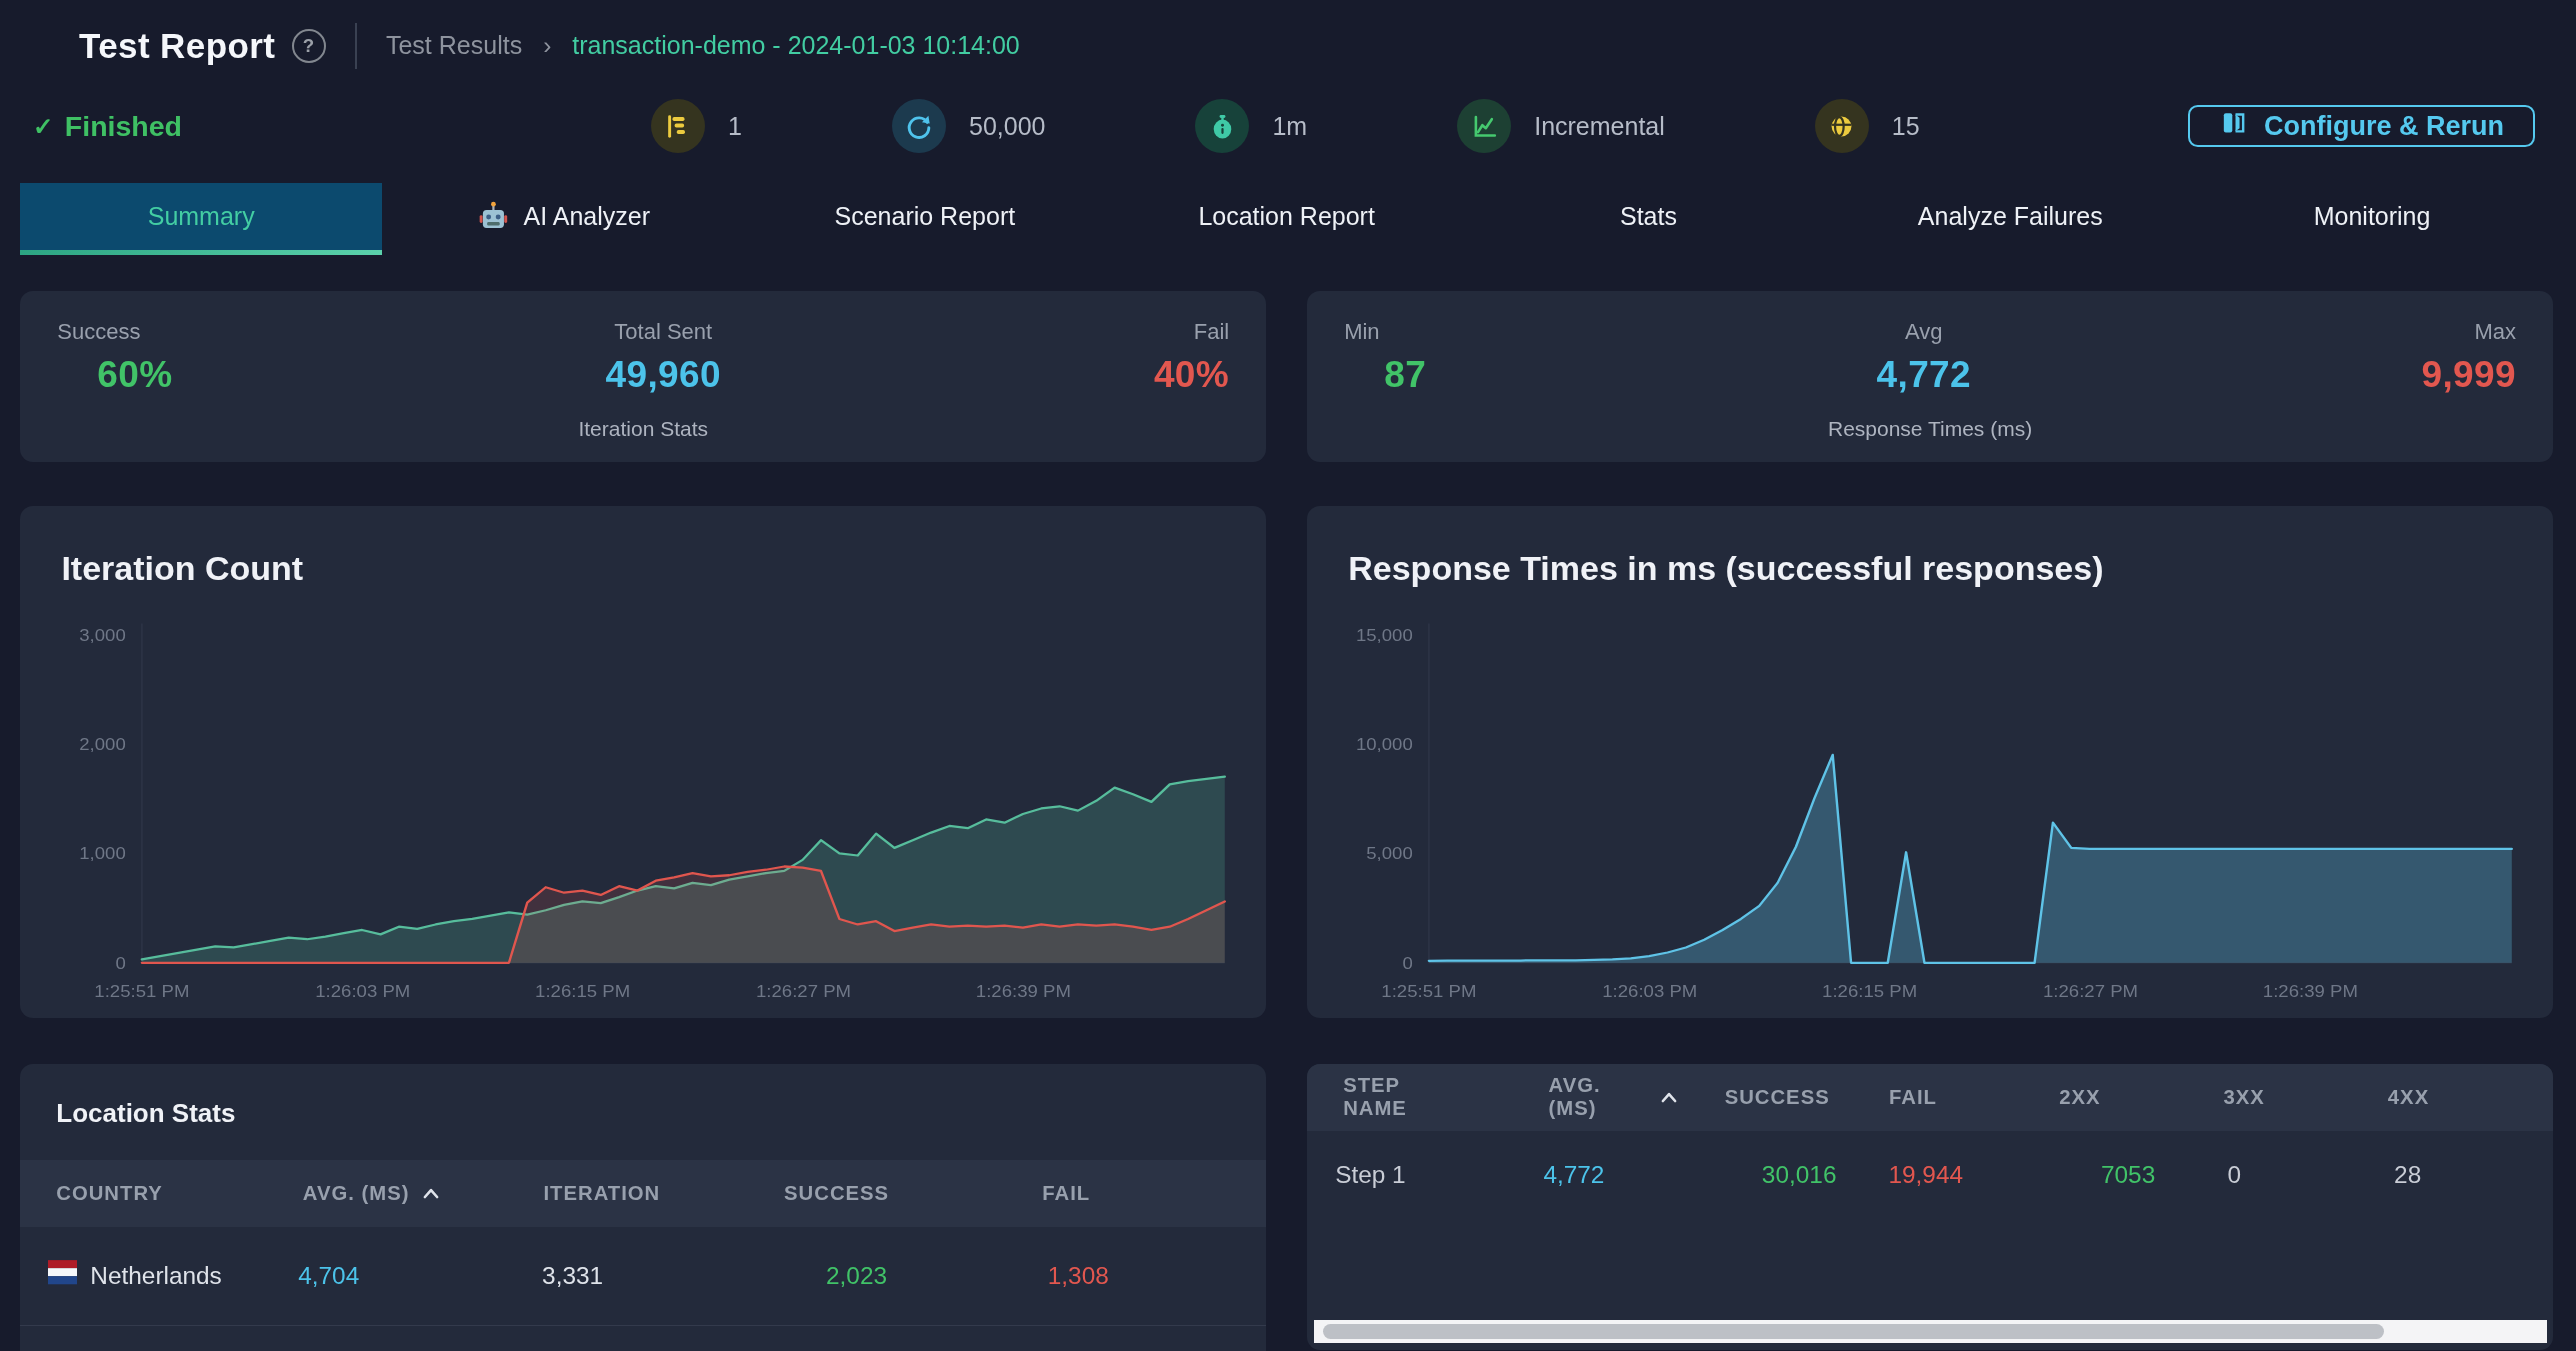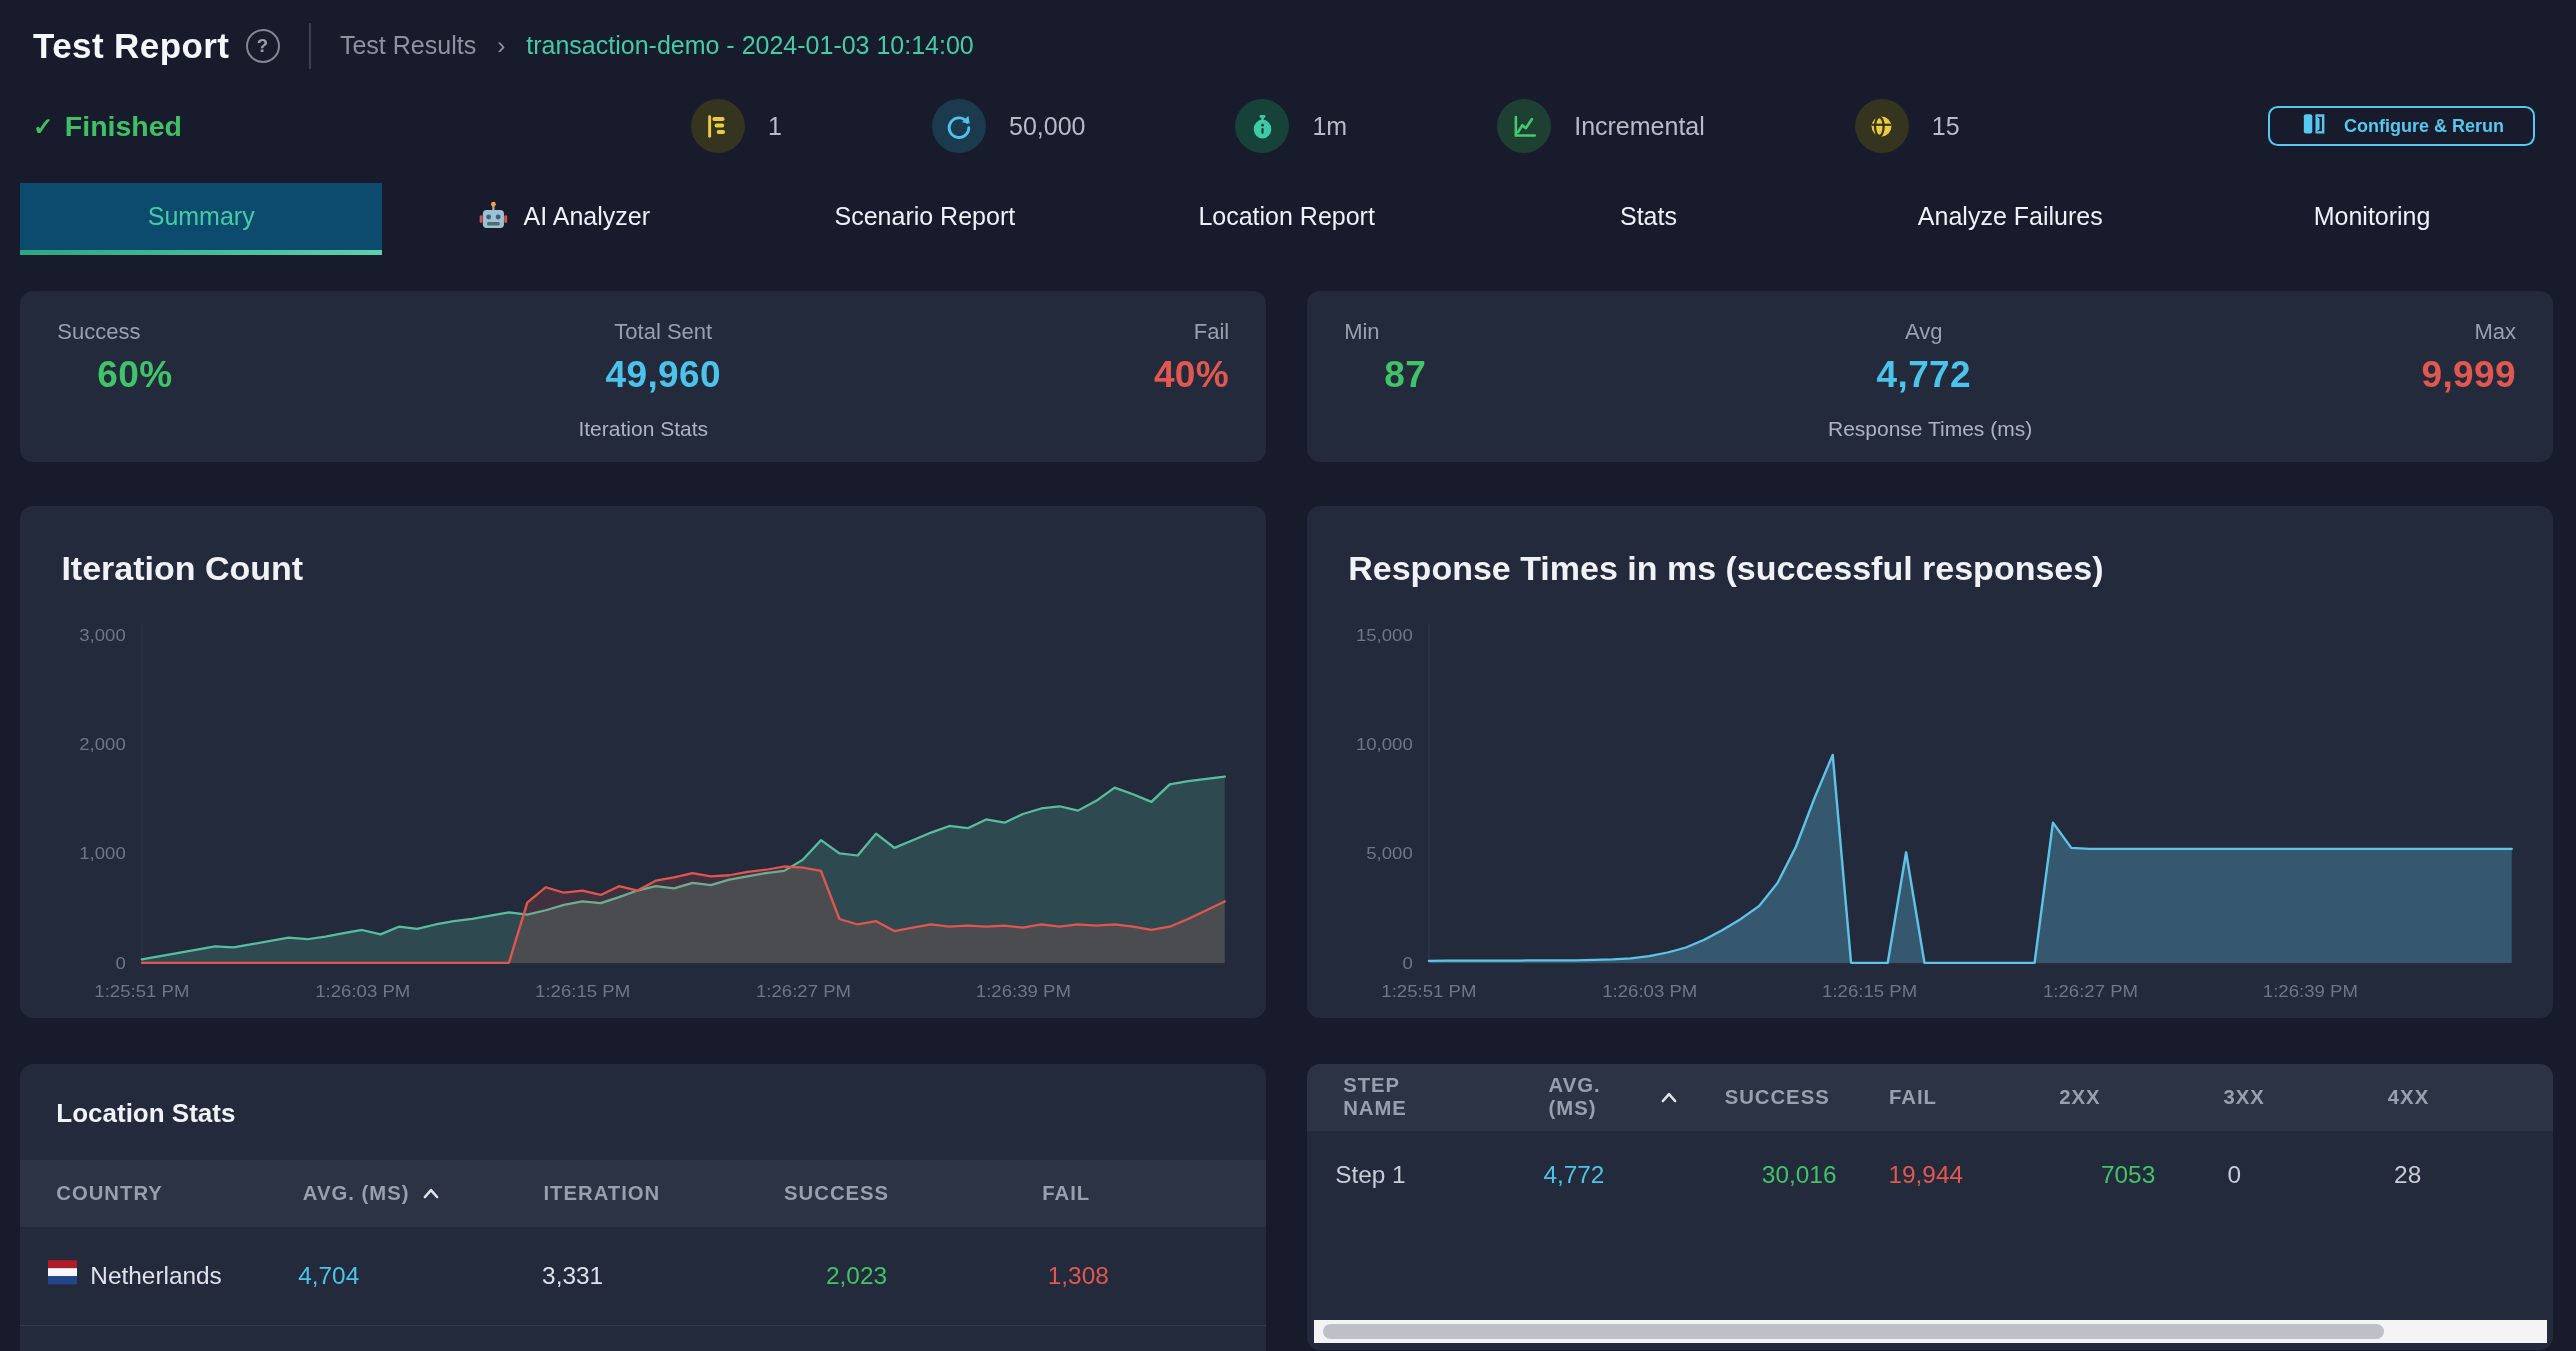--- a/index.html
+++ b/index.html
@@ -1,40 +1,40 @@
 <!DOCTYPE html>
 <html style="font-size:13px"><head>
 <meta charset="utf-8">
 <style>
   html,body{margin:0;padding:0;background:#14192a;}
   .page{position:relative;width:2576px;height:1351px;background:#171b2c;overflow:hidden;
         font-family:"Liberation Sans",sans-serif;color:#eef1f6;}
 
   
   .topbar{display:flex;align-items:center;padding:19.5px 33px 4.9px 33px;height:52px;}
-  .page-title{font-size:35px;font-weight:700;color:#f5f7fb;letter-spacing:0.4px;}
+  .page-title{font-size:35px;font-weight:700;color:#f5f7fb;letter-spacing:0.4px;margin-left:46px;}
   .help-icon{width:30px;height:30px;border:2.4px solid #82878f;border-radius:50%;color:#9ba0a8;
              font-size:18.7px;font-weight:700;display:flex;align-items:center;justify-content:center;
              margin-left:16.3px;flex:0 0 auto;}
   .tb-divider{width:2.4px;height:46px;background:#3a4152;margin:0 29px;}
   .breadcrumb{display:flex;align-items:center;gap:21px;font-size:25px;}
   .crumb-root{color:#8e939e;}
   .crumb-sep{color:#8e939e;font-size:24.4px;}
   .crumb-current{color:#42cda2;}
 
   
   .status-row{display:flex;align-items:center;padding:23px 41px 19.5px 33px;}
   .finished{display:flex;align-items:center;gap:11.4px;width:350px;font-size:28.5px;font-weight:700;color:#3fc064;}
   .finished .check{font-size:24.4px;}
   .metrics{flex:1;display:flex;justify-content:center;align-items:center;gap:150px;}
   .metric{display:flex;align-items:center;gap:23px;}
   .metric-circle{width:54px;height:54px;border-radius:50%;display:flex;align-items:center;justify-content:center;flex:0 0 auto;}
   .metric-value{font-size:25px;color:#b6bcc8;white-space:nowrap;}
   .configure-btn{margin-left:auto;display:flex;align-items:center;gap:16.3px;background:transparent;
-                 border:2.4px solid #55c9ef;border-radius:9.8px;color:#55c9ef;font-size:18px;font-weight:600;
+                 border:2.4px solid #55c9ef;border-radius:9.8px;color:#55c9ef;font-size:27px;font-weight:600;
                  padding:1px 29px;font-family:inherit;cursor:pointer;}
 
   
   .tabs{display:flex;margin:9.8px 23px 0 20.3px;}
   .tab{flex:1;height:67px;display:flex;align-items:center;justify-content:center;gap:14.6px;
        font-size:25px;color:#eef1f6;position:relative;cursor:pointer;}
   .tab.active{background:#0c4a6e;color:#43cda3;}
   .tab .underline{position:absolute;left:0;right:0;bottom:-5.7px;height:5.7px;
                   background:linear-gradient(90deg,#2ca583,#5bd2ac);}
 

